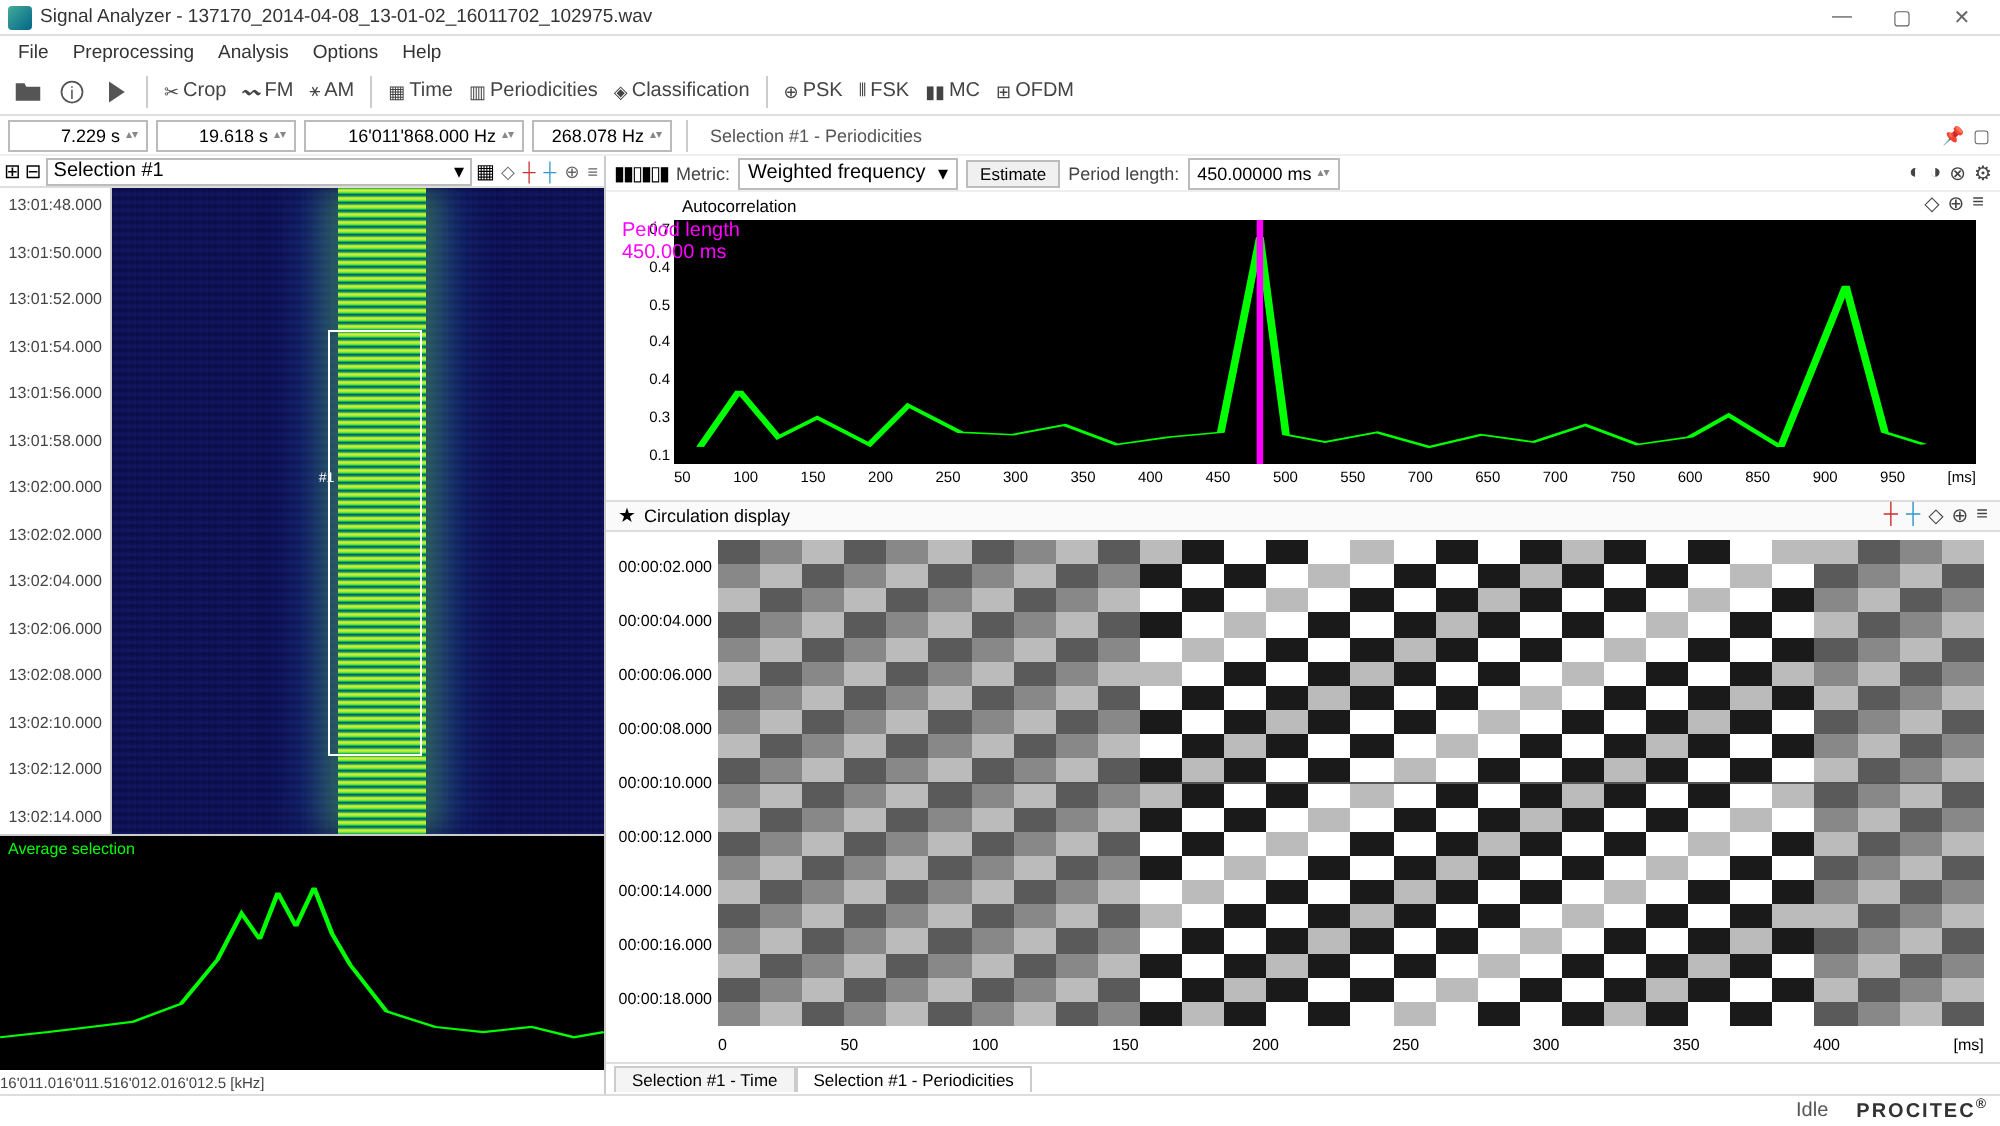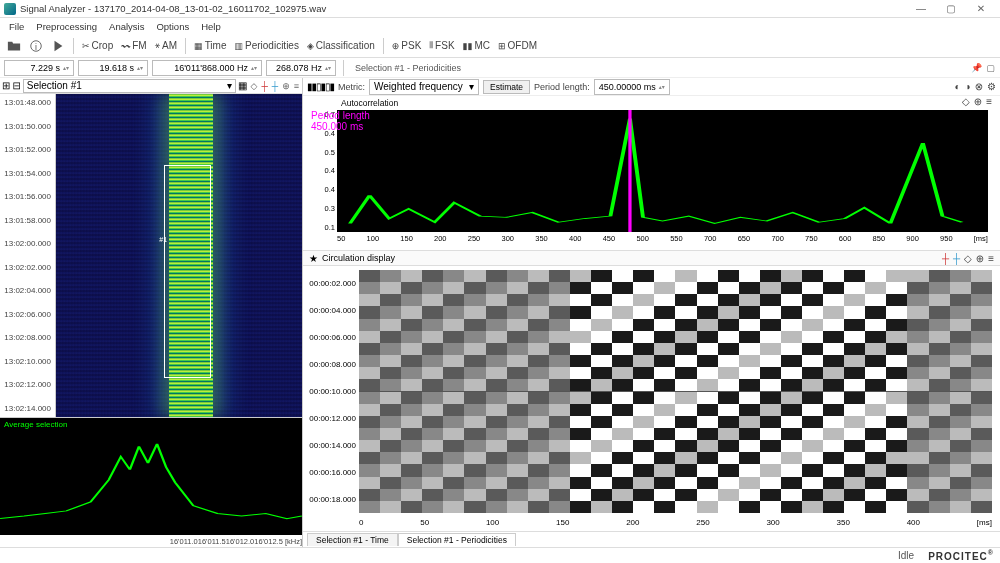--- a/index.html
+++ b/index.html
@@ -38,21 +38,21 @@
   box-shadow:-8px 0 12px rgba(100,200,50,.3), 8px 0 12px rgba(100,200,50,.3),
              -18px 0 20px rgba(40,120,200,.3), 18px 0 20px rgba(40,120,200,.3);
 }
 .spec-cursor-box { position:absolute; border:1.5px solid #fff; }
 .spec-label { position:absolute; color:#fff; font-size:7px; left:42%; top:44%; }
 .bottom-spec { height:130px; display:flex; border-top:1px solid #ccc; }
 .bs-axis-l { width:56px; display:flex; flex-direction:column; justify-content:space-between; padding:14px 2px 14px 2px; }
 .bs-axis-l div { font-size:8px; text-align:right; }
 .bs-plot { flex:1; background:#000; position:relative; }
 .bs-label { position:absolute; top:2px; left:4px; color:#0f0; font-size:8px; }
-.bs-xaxis { position:absolute; bottom:0; left:0; right:0; height:12px; background:#fff; display:flex; justify-content:flex-end; align-items:center; }
+.bs-xaxis { position:absolute; bottom:0; left:0; right:0; height:12px; background:#fff; display:flex; justify-content:flex-start; align-items:center; }
 .bs-xaxis span { font-size:7.5px; color:#444; }
 .right-pane { flex:1; display:flex; flex-direction:column; min-width:0; }
 .autocorr-bar { height:18px; display:flex; align-items:center; padding:0 4px; gap:4px; border-bottom:1px solid #eee; }
 .autocorr-bar .lbl { font-size:9px; color:#444; }
 .autocorr-bar button { height:14px; font-size:8.5px; border:1px solid #bbb; background:#f0f0f0; padding:0 6px; }
 .right-icons { margin-left:auto; display:flex; gap:4px; font-size:11px; color:#444; }
 .autocorr-plot { height:150px; position:relative; margin:2px 8px; }
 .ac-title { position:absolute; top:0; left:30px; font-size:8.5px; }
 .ac-canvas { position:absolute; top:12px; left:26px; right:4px; bottom:16px; background:#000; }
 .ac-yaxis { position:absolute; top:12px; left:0; bottom:16px; width:24px; display:flex; flex-direction:column; justify-content:space-between; }

